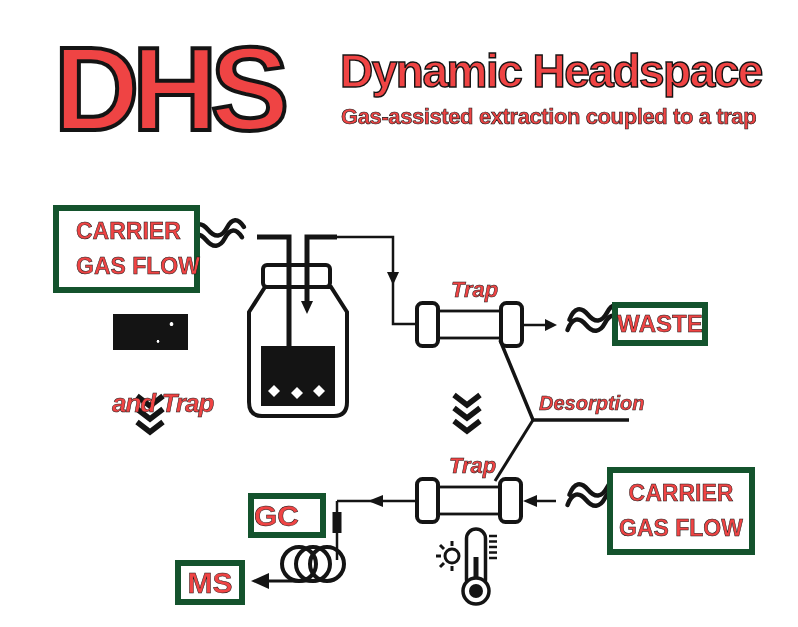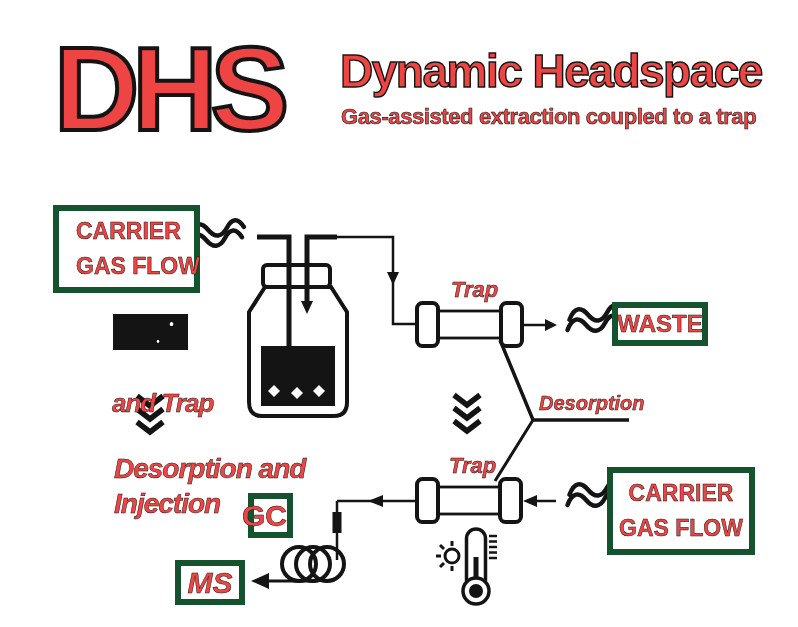--- a/index.html
+++ b/index.html
@@ -18,24 +18,24 @@
   
   .box{position:absolute;border:6px solid #14532d;background:#fff;box-sizing:border-box;
        display:flex;flex-direction:column;justify-content:center;gap:8px;}
   .box .ln{font-weight:bold;-webkit-text-stroke:0.5px #141414;white-space:nowrap;}
   .carrier-top{left:53px;top:205px;width:147px;height:88px;padding-left:17px;}
   .carrier-top .ln{font-size:23px;line-height:27px;}
   .carrier-bottom{left:607px;top:467px;width:148px;height:88px;align-items:center;}
   .carrier-bottom .ln{font-size:23px;line-height:27px;}
   .waste{left:612px;top:302px;width:96px;height:44px;align-items:center;}
   .waste .ln{font-size:24px;}
-  .gc{left:248px;top:493px;width:45px;height:45px;align-items:flex-end;}
+  .gc{left:248px;top:493px;width:78px;height:45px;align-items:flex-start;}
   .gc .ln{font-size:30px;}
   .ms{left:175px;top:560px;width:70px;height:45px;align-items:center;}
-  .ms .ln{font-size:30px;font-style:italic;}
+  .ms .ln{font-size:30px;}
   
   .lbl{font-weight:bold;font-style:italic;-webkit-text-stroke:0.5px #141414;}
   .trap-top-label{left:451px;top:277px;font-size:22px;}
   .trap-bottom-label{left:449px;top:453px;font-size:22px;}
   .adsorbent-label{left:539px;top:392px;font-size:20px;}
   .and-trap-label{left:112px;top:352px;font-size:26px;letter-spacing:-1px;margin-top:36px;}
   .desorption-label{left:114px;top:451px;font-size:28px;line-height:35px;letter-spacing:-1px;
        white-space:pre-line;}
   .redacted{left:113px;top:314px;width:75px;height:36px;
        background:
@@ -189,16 +189,14 @@
   <div class="box carrier-bottom">
     <span class="ln">CARRIER</span>
     <span class="ln">GAS FLOW</span>
   </div>
 
   <div class="abs lbl trap-top-label">Trap</div>
   <div class="abs lbl trap-bottom-label">Trap</div>
   <div class="abs lbl adsorbent-label">Desorption</div>
   <div class="abs redacted"></div>
   <div class="abs lbl and-trap-label">and Trap</div>
-  <div class="abs lbl desorption-label">Desorption and
-Injection</div>
 
 </div>
 
 </body></html>

